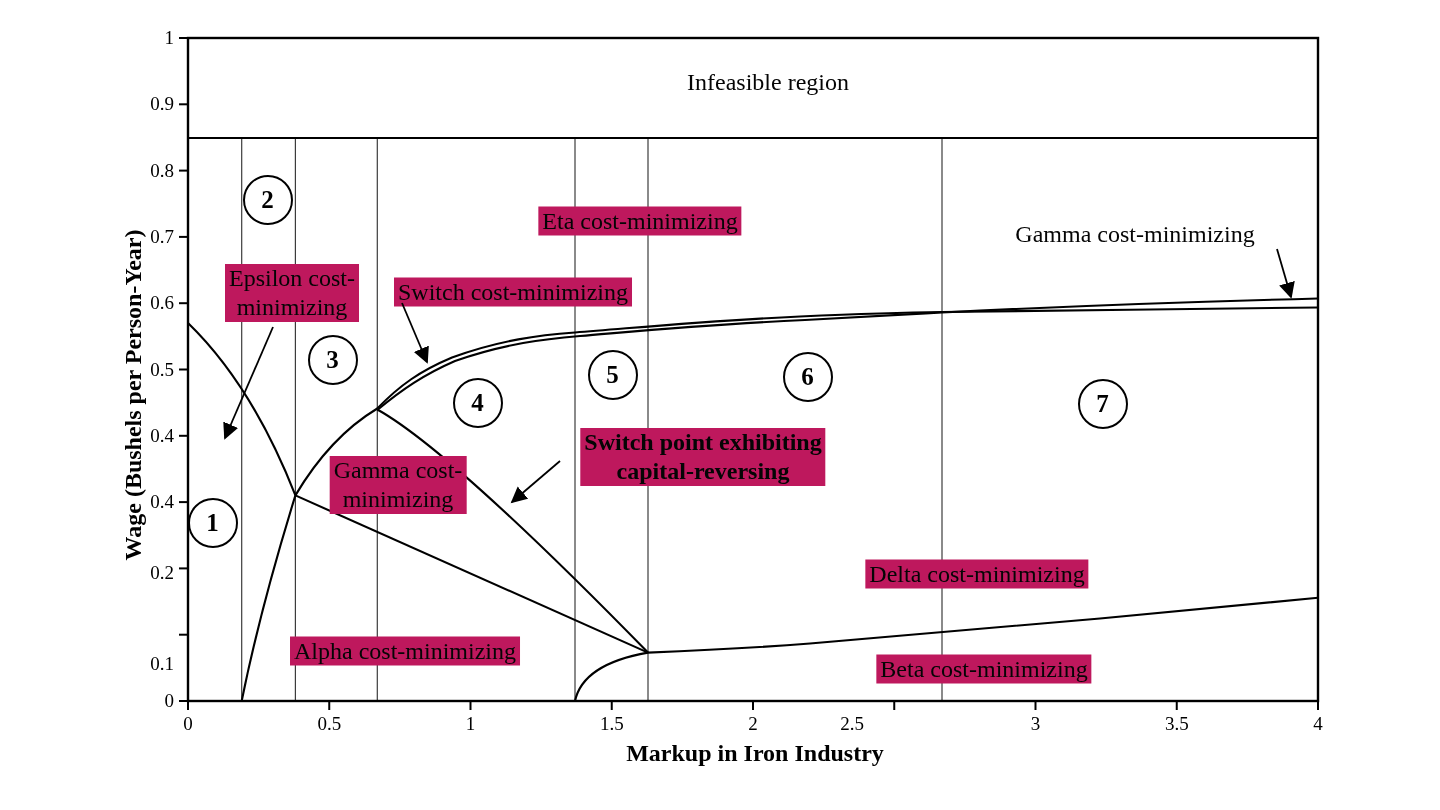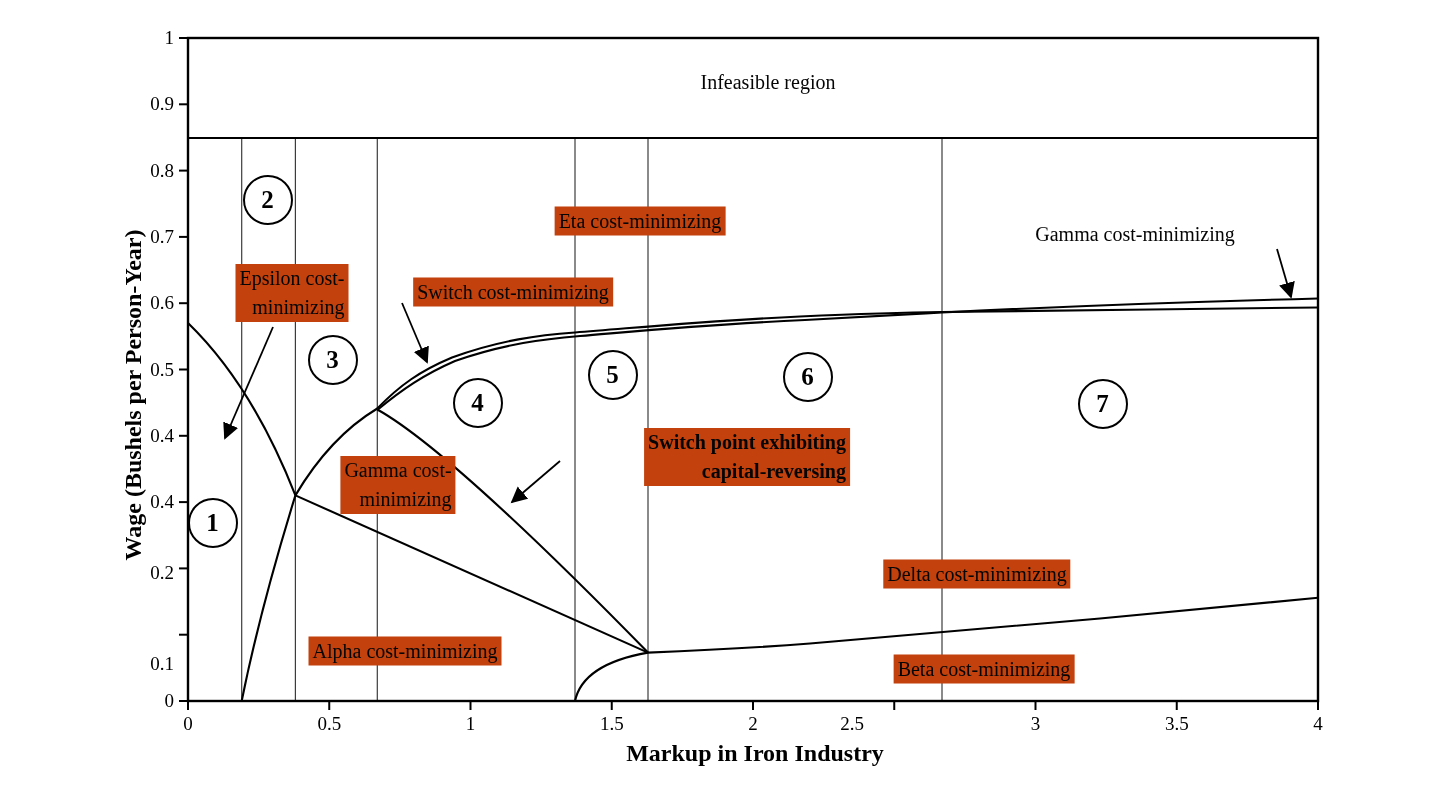--- a/index.html
+++ b/index.html
@@ -1,22 +1,22 @@
 <!DOCTYPE html>
 <html><head>
 <meta charset="utf-8">
 <style>
   html,body{margin:0;padding:0;background:#ffffff;}
   #stage{position:relative;width:1440px;height:810px;background:#fff;overflow:hidden;
          font-family:"Liberation Serif","DejaVu Serif",serif;color:#000;}
   svg{position:absolute;left:0;top:0;}
-  .lbl{position:absolute;transform:translate(-50%,-50%);font-size:20px;line-height:29px;
-       text-align:right;white-space:pre-line;color:#050505;z-index:3;}
-  .whitebg{background:#c2410c;padding:0 4px;}
-  .bold{font-weight:bold;margin-left:44px;}
+  .lbl{position:absolute;transform:translate(-50%,-50%);font-size:24px;line-height:29px;
+       text-align:center;white-space:pre-line;color:#050505;z-index:3;}
+  .whitebg{background:#be185d;padding:0 4px;}
+  .bold{font-weight:bold;}
   .circle{position:absolute;width:46px;height:46px;border:2.5px solid #000;border-radius:50%;
           background:#fff;z-index:4;text-align:center;line-height:46px;
           font-size:25px;font-weight:bold;}
   .ytick{position:absolute;left:118px;width:56px;text-align:right;font-size:19px;
          height:24px;line-height:24px;z-index:2;}
   .xtick{position:absolute;width:60px;text-align:center;font-size:19px;top:712px;
          height:24px;line-height:24px;z-index:2;}
   .axistitle{position:absolute;transform:translate(-50%,-50%);font-size:24px;font-weight:bold;
              white-space:nowrap;z-index:2;}
   #ytitle{transform:translate(-50%,-50%) rotate(-90deg);}

